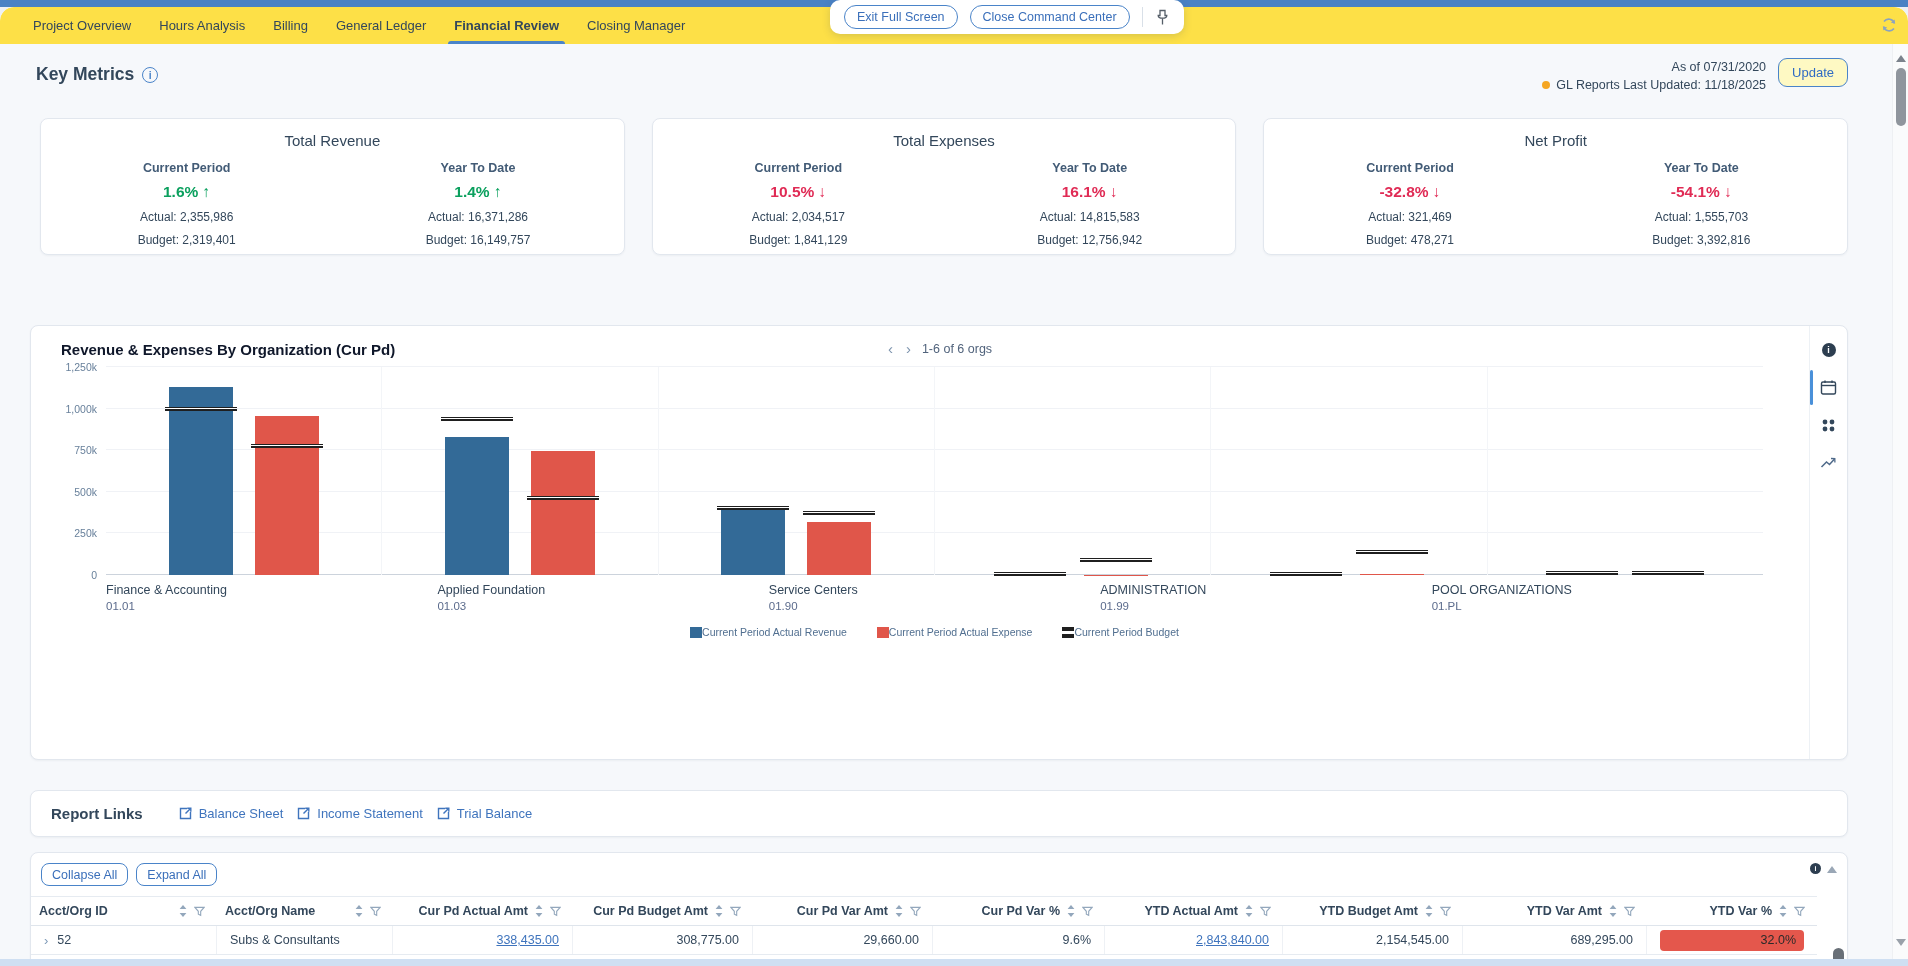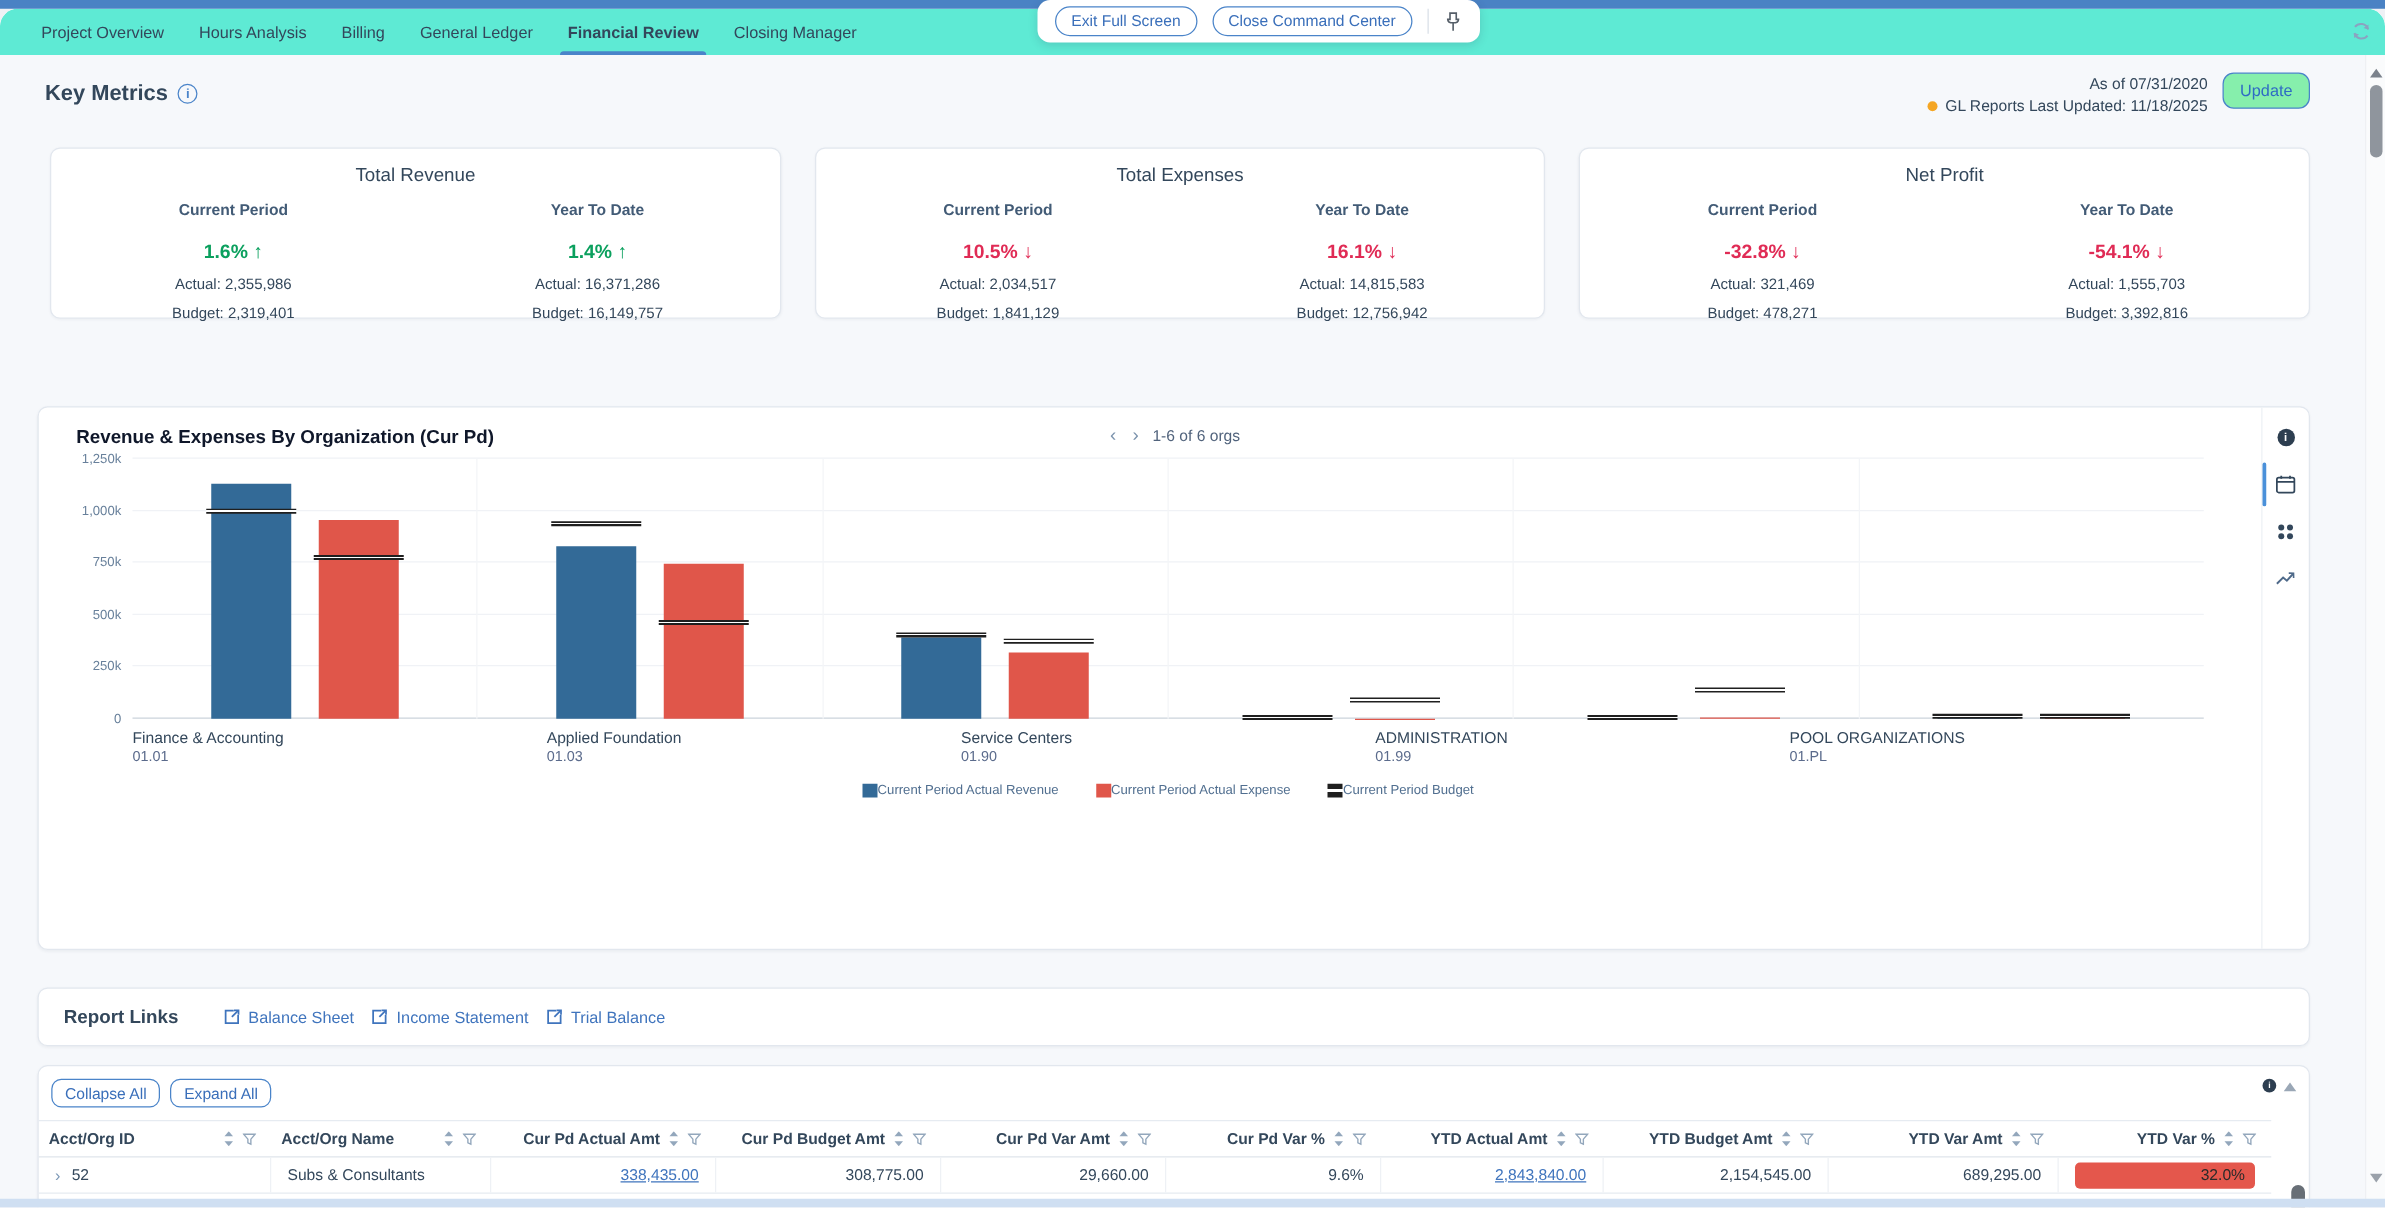--- a/index.html
+++ b/index.html
@@ -7,21 +7,21 @@
   body { font-family:"Liberation Sans", sans-serif; color:#33475b; background:#eef1f5; }
 
   .screen { position:relative; width:1908px; height:966px; overflow:hidden; }
 
   .top-strip { position:absolute; top:0; left:0; width:100%; height:7px; background:#4a82c4; z-index:3; }
   .bottom-strip { position:absolute; bottom:0; left:0; width:100%; height:7px; background:#cfdff2; z-index:6; }
 
   .app { position:absolute; top:7px; left:0; right:0; bottom:0; background:#f6f8fb; border-radius:14px 14px 0 0; overflow:hidden; }
 
   
-  .tabbar { position:relative; height:37px; background:#5eead4; border-radius:14px 14px 0 0; display:flex; align-items:center; padding:0 22px 0 33px; }
+  .tabbar { position:relative; height:37px; background:#fde047; border-radius:14px 14px 0 0; display:flex; align-items:center; padding:0 22px 0 33px; }
   .tabs { display:flex; gap:28px; align-items:center; height:100%; }
   .tab { position:relative; font-size:13px; color:#33475b; height:100%; display:flex; align-items:center; cursor:pointer; white-space:nowrap; }
   .tab.active { font-weight:bold; }
   .tab.active::after { content:""; position:absolute; left:-6px; right:-6px; bottom:0; height:3px; background:#4a84c9; border-radius:3px 3px 0 0; }
   .sync { position:absolute; right:10px; top:9px; width:18px; height:18px; }
 
   
   .command-panel { position:absolute; top:0; left:830px; height:34px; background:#fff; border-radius:10px; box-shadow:0 2px 8px rgba(40,60,90,.18); display:flex; align-items:center; gap:12px; padding:0 14px; z-index:10; }
   .pill-btn { border:1.5px solid #4a84c9; color:#3a6fba; background:#fff; border-radius:14px; height:24px; padding:0 12px; font-size:12.5px; font-family:inherit; display:flex; align-items:center; white-space:nowrap; cursor:pointer; }
   .cp-divider { width:1px; height:20px; background:#d9e0e8; }
@@ -31,30 +31,30 @@
   .content { position:absolute; top:37px; left:0; right:16px; bottom:0; overflow:hidden; }
 
   .km-header { margin:14px 44px 0 36px; height:50px; display:flex; justify-content:space-between; align-items:flex-start; }
   .km-title-wrap { display:flex; align-items:center; gap:8px; margin-top:6px; }
   .km-title { font-size:17.5px; font-weight:bold; color:#33475b; }
   .info-icon { width:16px; height:16px; border:1.5px solid #4a84c9; border-radius:50%; color:#4a84c9; font-size:10.5px; display:flex; align-items:center; justify-content:center; font-weight:bold; }
   .km-right { display:flex; align-items:flex-start; gap:12px; }
   .asof-block { text-align:right; font-size:12.5px; line-height:18px; color:#33475b; }
   .gl-line { display:flex; align-items:center; gap:6px; justify-content:flex-end; }
   .orange-dot { width:8px; height:8px; border-radius:50%; background:#f5a623; display:inline-block; }
-  .update-btn { border:1.5px solid #4a84c9; color:#2f6bc4; background:#86efac; border-radius:9px; height:29px; padding:0 13px; font-size:13px; font-family:inherit; cursor:pointer; }
+  .update-btn { border:1.5px solid #4a84c9; color:#2f6bc4; background:#fef9c3; border-radius:9px; height:29px; padding:0 13px; font-size:13px; font-family:inherit; cursor:pointer; }
 
   
   .metric-row { margin:10px 44px 0 40px; display:flex; gap:27px; }
   .metric-card { flex:1; background:#fff; border:1px solid #e2e7ee; border-radius:8px; box-shadow:0 1px 2px rgba(45,62,80,.05); height:137px; padding-top:13px; }
   .mc-title { text-align:center; font-size:15px; color:#33475b; }
   .mc-cols { display:flex; margin-top:12px; }
   .mc-col { flex:1; text-align:center; }
   .mc-label { font-size:12.5px; font-weight:bold; color:#425b76; }
-  .mc-pct { font-size:15.5px; font-weight:bold; margin-top:18px; }
+  .mc-pct { font-size:15.5px; font-weight:bold; margin-top:8px; }
   .mc-pct.good { color:#0ba05e; }
   .mc-pct.bad { color:#e02b55; }
   .mc-sub { font-size:12px; color:#33475b; margin-top:9px; }
 
   
   .chart-card { position:relative; margin:70px 44px 0 30px; height:435px; background:#fff; border:1px solid #e2e7ee; border-radius:8px; box-shadow:0 1px 2px rgba(45,62,80,.05); }
   .chart-title { position:absolute; top:15px; left:30px; font-size:15px; font-weight:bold; color:#0f172a; }
   .chart-pagination { position:absolute; top:15px; left:50%; transform:translateX(-50%); display:flex; align-items:center; gap:9px; font-size:12.5px; color:#51637c; }
   .pg-arrow { color:#7c93ad; font-size:15px; line-height:1; cursor:pointer; padding:0 2px; }
   .icon-rail { position:absolute; top:0; right:0; bottom:0; width:38px; border-left:1px solid #edf1f5; display:flex; flex-direction:column; align-items:center; padding-top:14px; gap:16px; }

